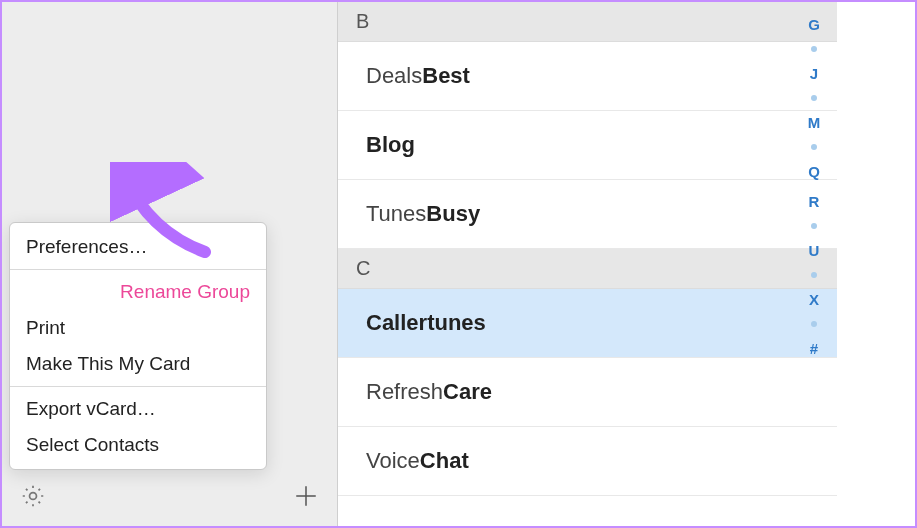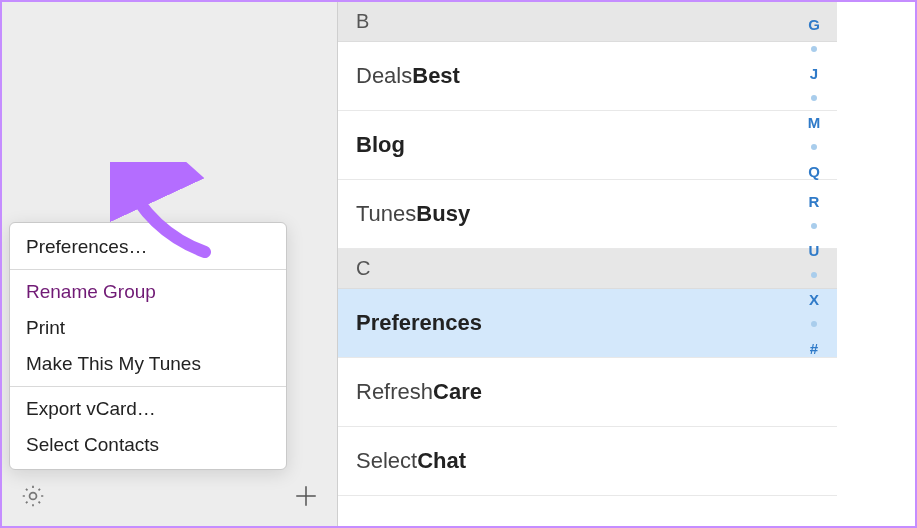--- a/index.html
+++ b/index.html
@@ -25,37 +25,37 @@
     padding: 0 18px;
   }
   .gear-icon svg { width: 26px; height: 26px; }
   .plus-icon svg { width: 26px; height: 26px; }
 
   
   .menu {
     position: absolute;
     left: 7px;
     bottom: 56px;
-    width: 278px;
+    width: 258px;
     background: #fff;
     border: 1px solid #c9c9c9;
     border-radius: 6px;
     box-shadow: 0 4px 18px rgba(0,0,0,0.12);
     padding: 6px 0;
     font-size: 19px;
     color: #222;
   }
   .menu-item {
     padding: 7px 16px;
     display: flex;
     align-items: center;
     justify-content: space-between;
     cursor: default;
   }
-  .menu-item.disabled { color: #701a75; }
+  .menu-item.disabled { color: #ec4899; justify-content: flex-end; }
   .menu-separator {
     height: 1px;
     background: #d9d9d9;
     margin: 4px 0;
   }
   .delete-glyph svg { width: 22px; height: 16px; }
 
   
   .annotation-arrow {
     position: absolute;
@@ -75,21 +75,21 @@
   .section-header {
     background: #e7e7e7;
     font-size: 20px;
     color: #555;
     padding: 8px 18px;
     border-bottom: 1px solid #dcdcdc;
   }
   .row {
     font-size: 22px;
     color: #222;
-    padding: 21px 18px;
+    padding: 21px 28px;
     border-bottom: 1px solid #e8e8e8;
     display: flex;
     align-items: center;
   }
   .row.selected { background: #d4e8fb; }
   .row .bold { font-weight: 700; }
   .row .light { font-weight: 400; color: #444; }
 
   
   .index {
@@ -129,21 +129,21 @@
         <span>Preferences…</span>
       </div>
       <div class="menu-separator"></div>
       <div class="menu-item disabled">
         <span>Rename Group</span>
       </div>
       <div class="menu-item">
         <span>Print</span>
       </div>
       <div class="menu-item">
-        <span>Make This My Tunes</span>
+        <span>Make This My Card</span>
       </div>
       <div class="menu-separator"></div>
       <div class="menu-item">
         <span>Export vCard…</span>
       </div>
       <div class="menu-item">
         <span>Select Contacts</span>
       </div>
     </div>
 
@@ -192,30 +192,30 @@
     <div class="row">
       <span class="light">Tunes </span>
       <span class="bold">Busy</span>
     </div>
 
     <div class="section-header">
       <span>C</span>
     </div>
 
     <div class="row selected">
-      <span class="bold">Preferences</span>
+      <span class="bold">Callertunes</span>
     </div>
 
     <div class="row">
       <span class="light">Refresh </span>
       <span class="bold">Care</span>
     </div>
 
     <div class="row">
-      <span class="light">Select </span>
+      <span class="light">Voice </span>
       <span class="bold">Chat</span>
     </div>
 
     <div class="index">
       <span>G</span>
       <span class="dot"></span>
       <span>J</span>
       <span class="dot"></span>
       <span>M</span>
       <span class="dot"></span>

